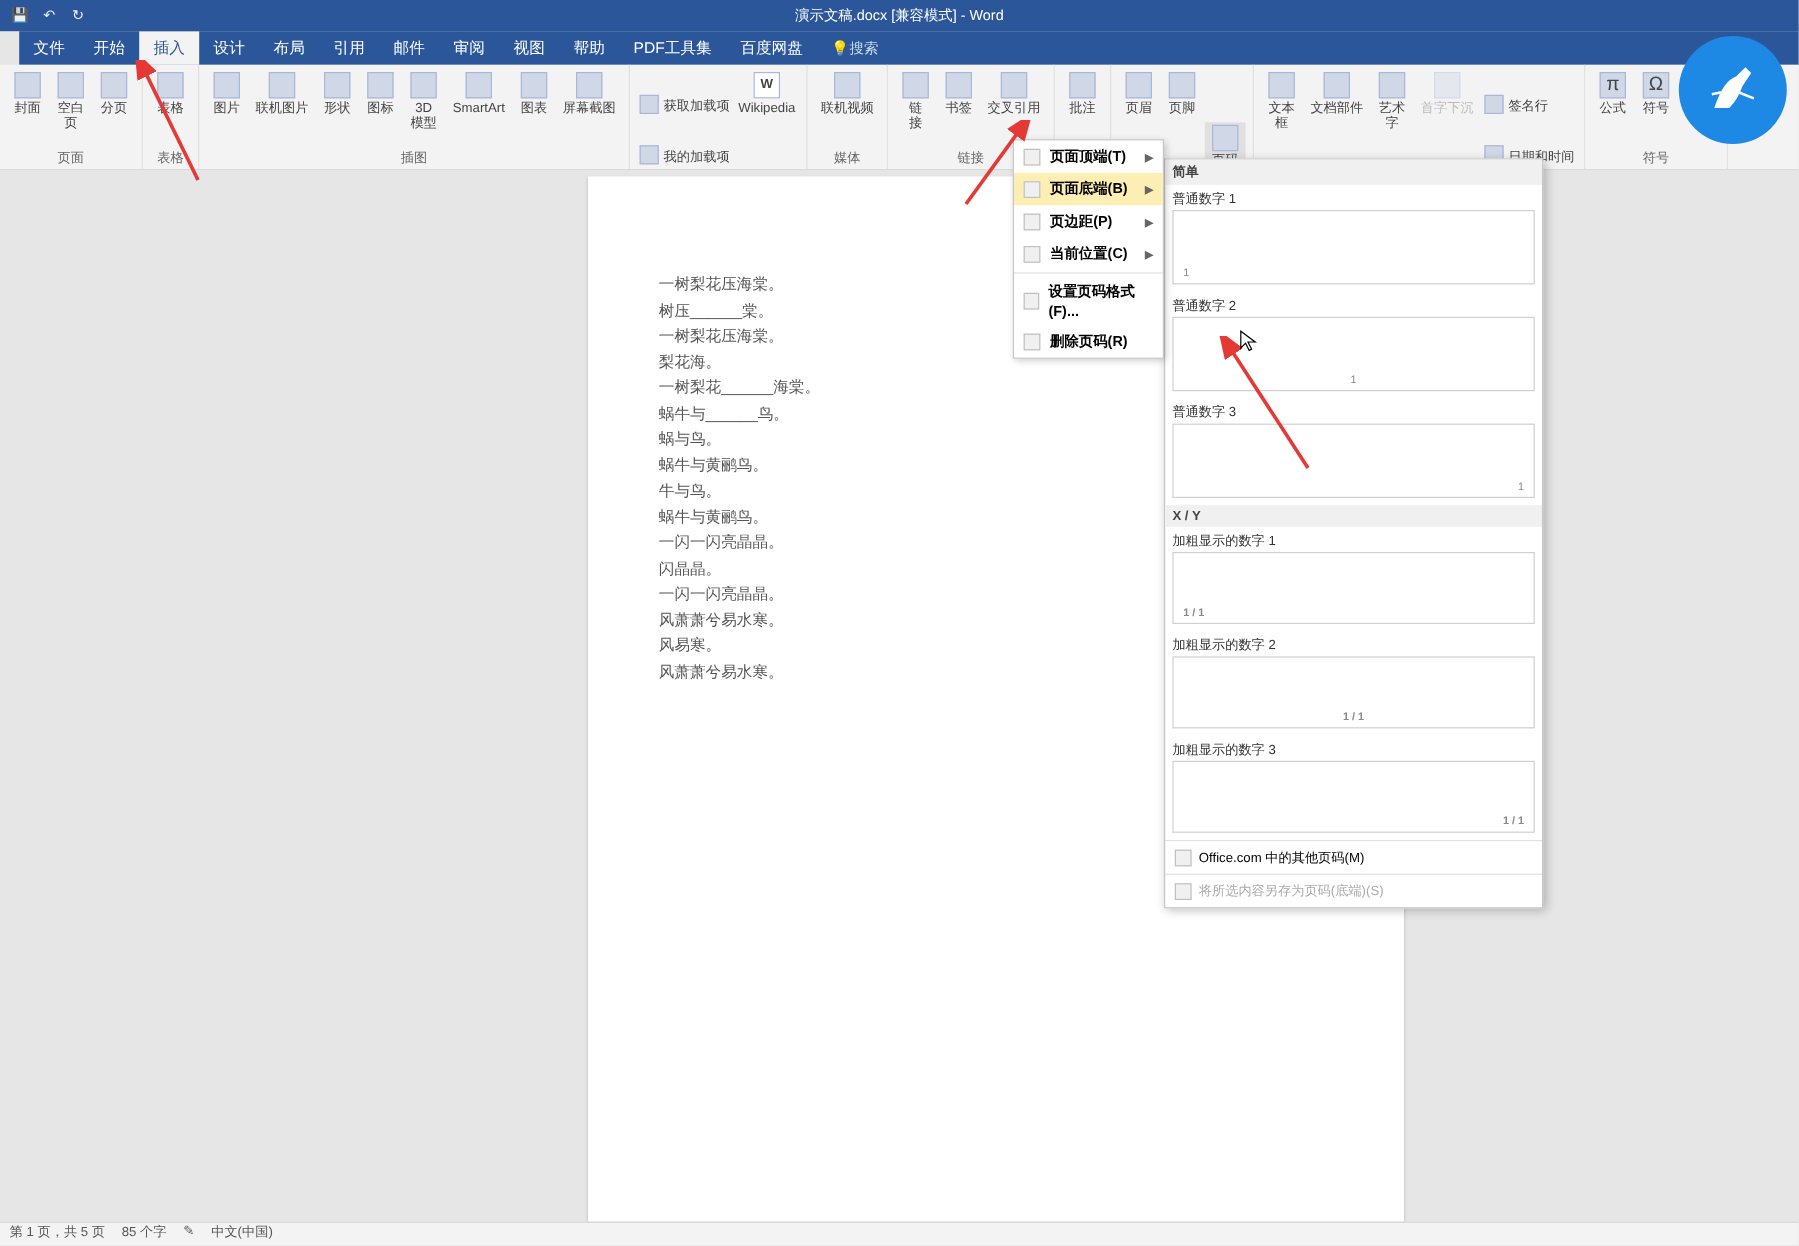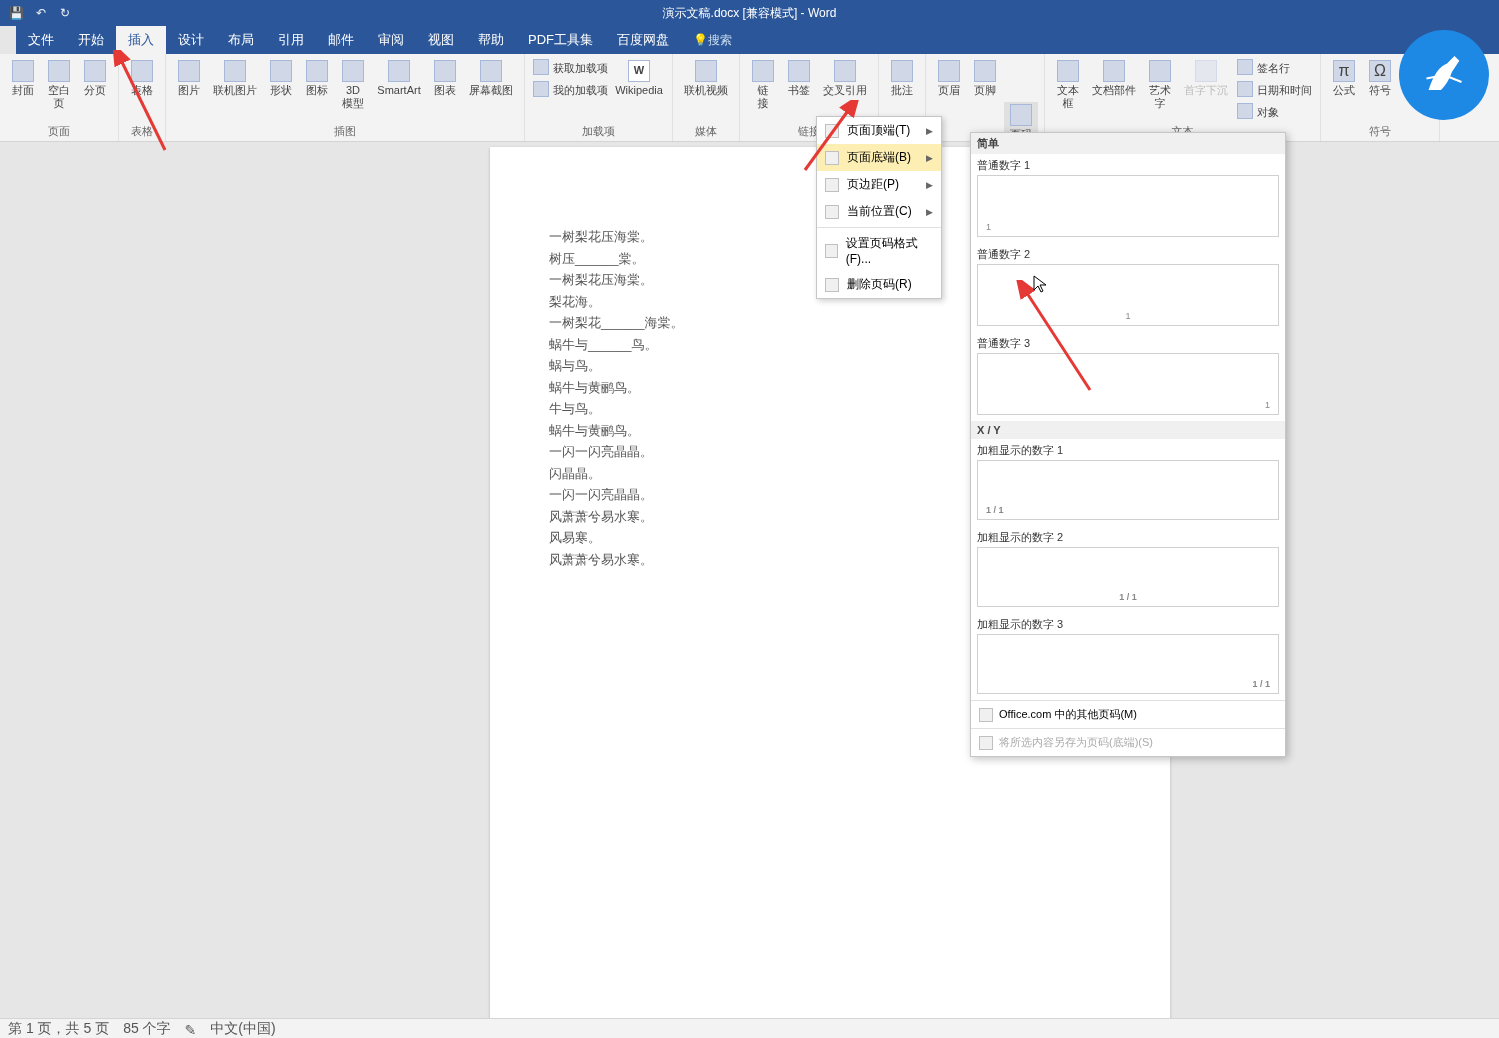--- a/index.html
+++ b/index.html
@@ -17,44 +17,44 @@
 
 .ribbon { background: #f3f3f3; border-bottom: 1px solid #d4d4d4; height: 88px; display: flex; font-size: 11px; color: #444; position: relative; }
 .group { border-right: 1px solid #e1e1e1; padding: 4px 6px 2px 6px; display: flex; flex-direction: column; align-items: center; }
 .group-items { display: flex; gap: 2px; }
 .rbtn { display: flex; flex-direction: column; align-items: center; width: 34px; padding: 2px 1px; cursor: pointer; text-align: center; line-height: 1.2; }
 .rbtn.wide { width: 54px; }
 .ricon { width: 22px; height: 22px; background: #d0d8e8; border: 1px solid #a8b8d8; margin-bottom: 2px; }
 .ricon.sm { width: 16px; height: 16px; }
 .group-label { font-size: 11px; color: #666; margin-top: auto; padding-top: 2px; }
 .vstack { display: flex; flex-direction: column; gap: 2px; }
-.hrow { display: flex; align-items: center; gap: 4px; padding: 1px 2px; cursor: pointer; }
+.hrow { display: flex; align-items: center; gap: 4px; padding: 1px 2px; cursor: pointer; margin-top: 20px; }
 
 .canvas { position: absolute; top: 142px; left: 0; right: 0; bottom: 20px; background: #e6e6e6; }
 .page { position: absolute; left: 490px; top: 5px; width: 680px; height: 880px; background: #fff; box-shadow: 0 1px 3px rgba(0,0,0,0.2); padding: 80px 59px; }
 .doc-content { font-size: 13px; color: #555; line-height: 1.5; }
 .doc-content p { margin-bottom: 2px; }
 
-.dropdown1 { position: absolute; left: 816px; top: 116px; width: 126px; background: #fff; border: 1px solid #c6c6c6; box-shadow: 2px 2px 6px rgba(0,0,0,0.2); font-size: 12px; z-index: 10; }
+.dropdown1 { position: absolute; left: 844px; top: 116px; width: 126px; background: #fff; border: 1px solid #c6c6c6; box-shadow: 2px 2px 6px rgba(0,0,0,0.2); font-size: 12px; z-index: 10; font-weight: bold; }
 .dd-item { display: flex; align-items: center; padding: 5px 8px; gap: 8px; cursor: pointer; }
 .dd-item.highlighted { background: #fdeeb3; }
 .dd-item .sub-arrow { margin-left: auto; color: #666; font-size: 9px; }
 .dd-sep { border-top: 1px solid #e0e0e0; margin: 2px 0; }
 .dd-icon { width: 14px; height: 14px; border: 1px solid #c0c0c0; background: #f0f0f0; }
 
 .gallery { position: absolute; left: 970px; top: 132px; width: 316px; background: #fff; border: 1px solid #c6c6c6; box-shadow: 2px 2px 8px rgba(0,0,0,0.25); font-size: 11px; z-index: 9; }
 .gal-header { background: #f0f0f0; padding: 3px 6px; color: #444; font-weight: bold; }
 .gal-label { padding: 4px 6px 2px 6px; color: #333; }
 .gal-preview { margin: 0 6px 6px 6px; height: 62px; border: 1px solid #d0d0d0; background: #fff; position: relative; }
 .gal-preview.tall { height: 60px; }
 .gal-pn { position: absolute; font-size: 9px; color: #888; }
 .gal-footer { border-top: 1px solid #e0e0e0; padding: 6px 8px; display: flex; align-items: center; gap: 6px; cursor: pointer; text-align: center; }
 .gal-footer.disabled { color: #aaa; }
 
-.statusbar { position: absolute; bottom: 0; left: 0; right: 0; height: 20px; background: #f3f3f3; border-top: 1px solid #d4d4d4; display: flex; align-items: flex-end; font-size: 14px; color: #555; padding: 0 8px; gap: 14px; }
+.statusbar { position: absolute; bottom: 0; left: 0; right: 0; height: 20px; background: #f3f3f3; border-top: 1px solid #d4d4d4; display: flex; align-items: flex-start; font-size: 11px; color: #555; padding: 0 8px; gap: 14px; }
 
 .red-arrow { position: absolute; pointer-events: none; z-index: 50; }
 
 .logo { position: absolute; right: 10px; top: 30px; width: 90px; height: 90px; border-radius: 50%; background: #1e88e5; z-index: 100; display:flex; align-items:center; justify-content:center; }
 .logo svg { width: 70px; height: 70px; }
 
 .cursor-arrow { position: absolute; left: 1033px; top: 275px; z-index: 60; font-size: 14px; color: #000; }
 </style>
 </head>
 <body>

